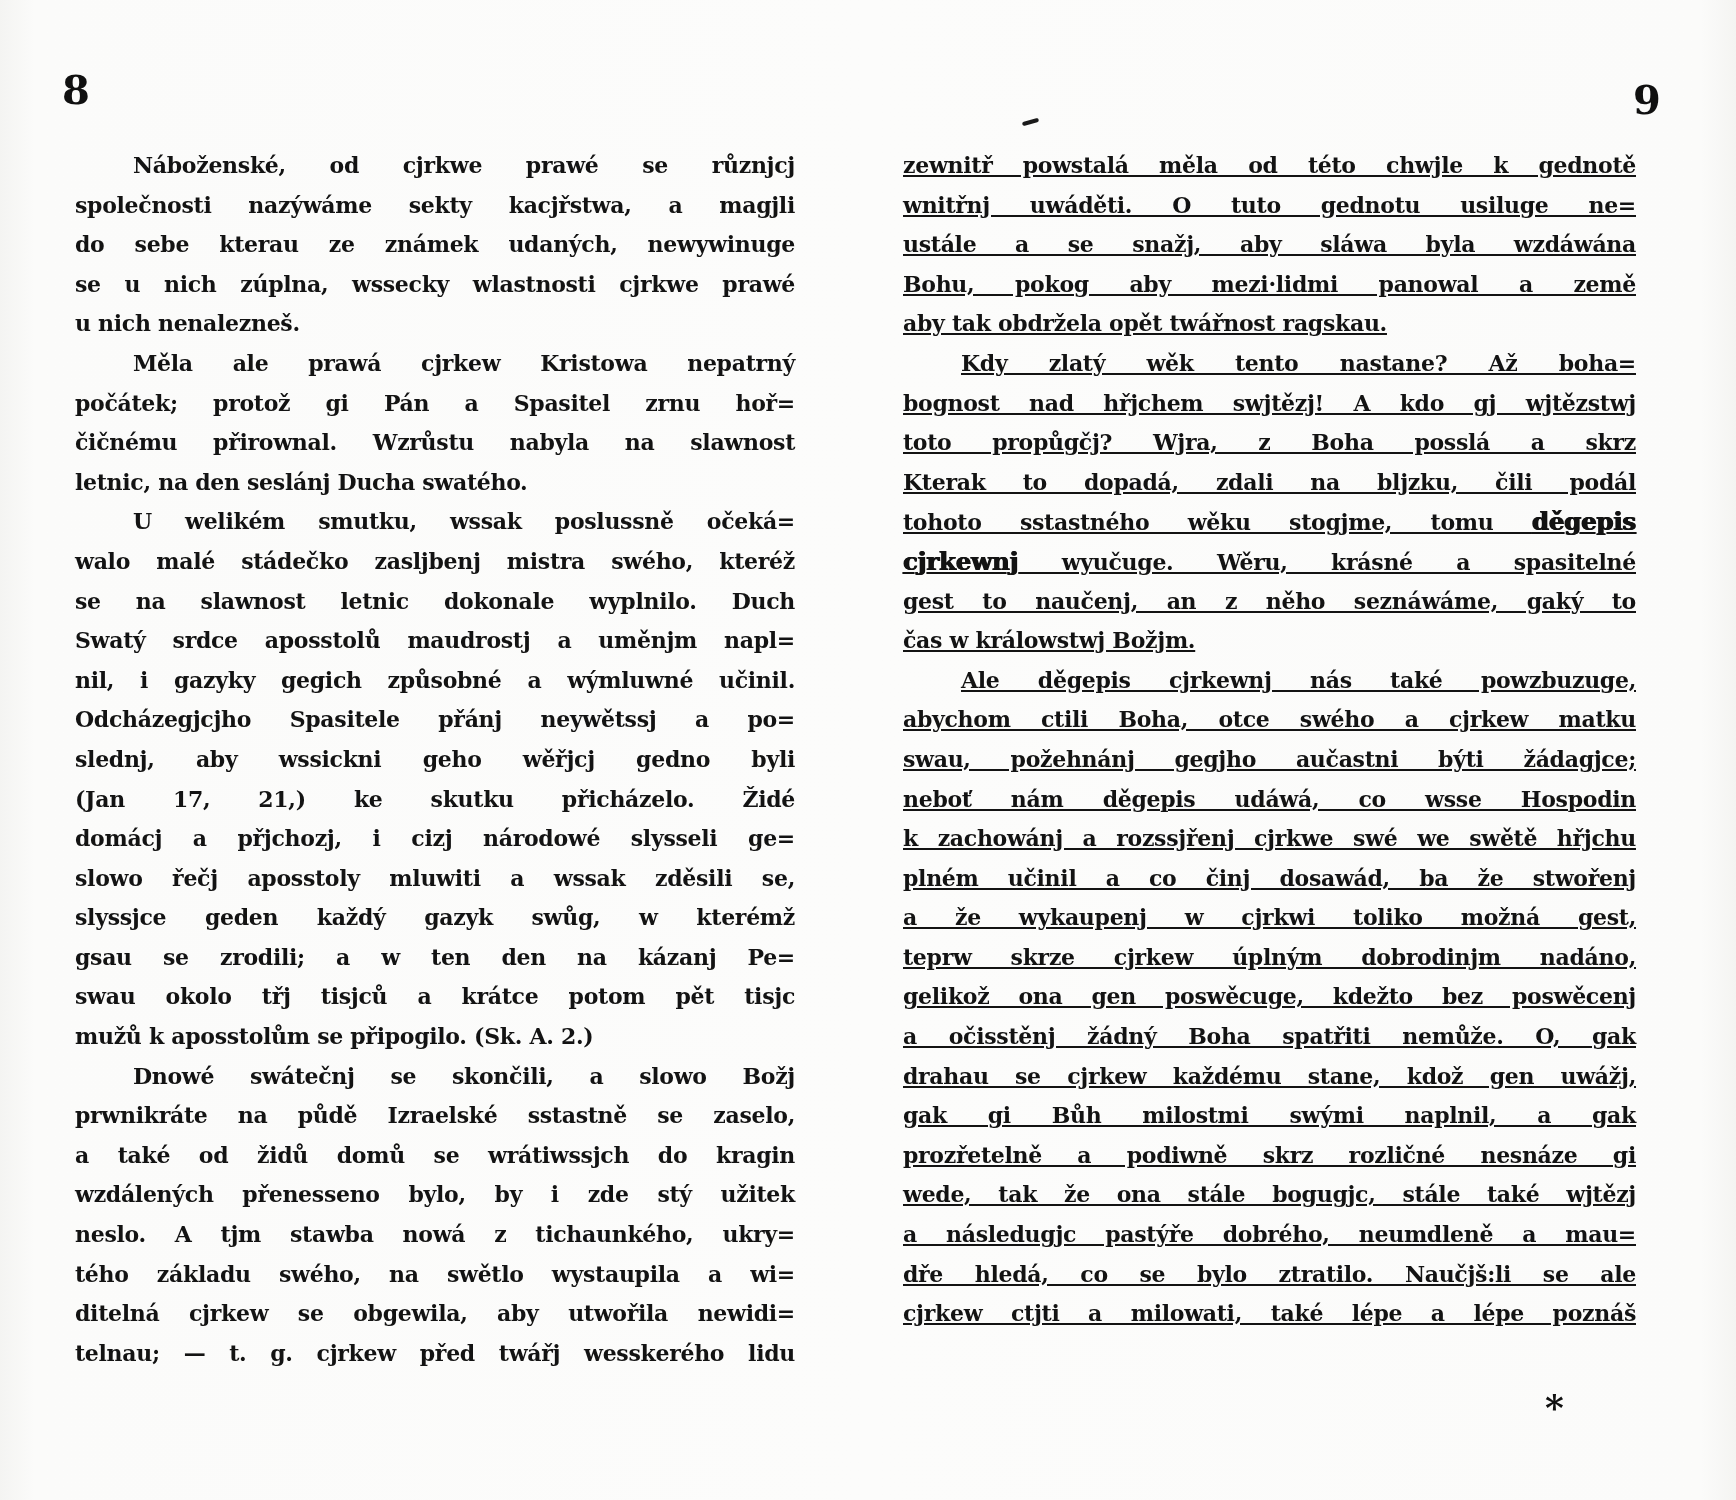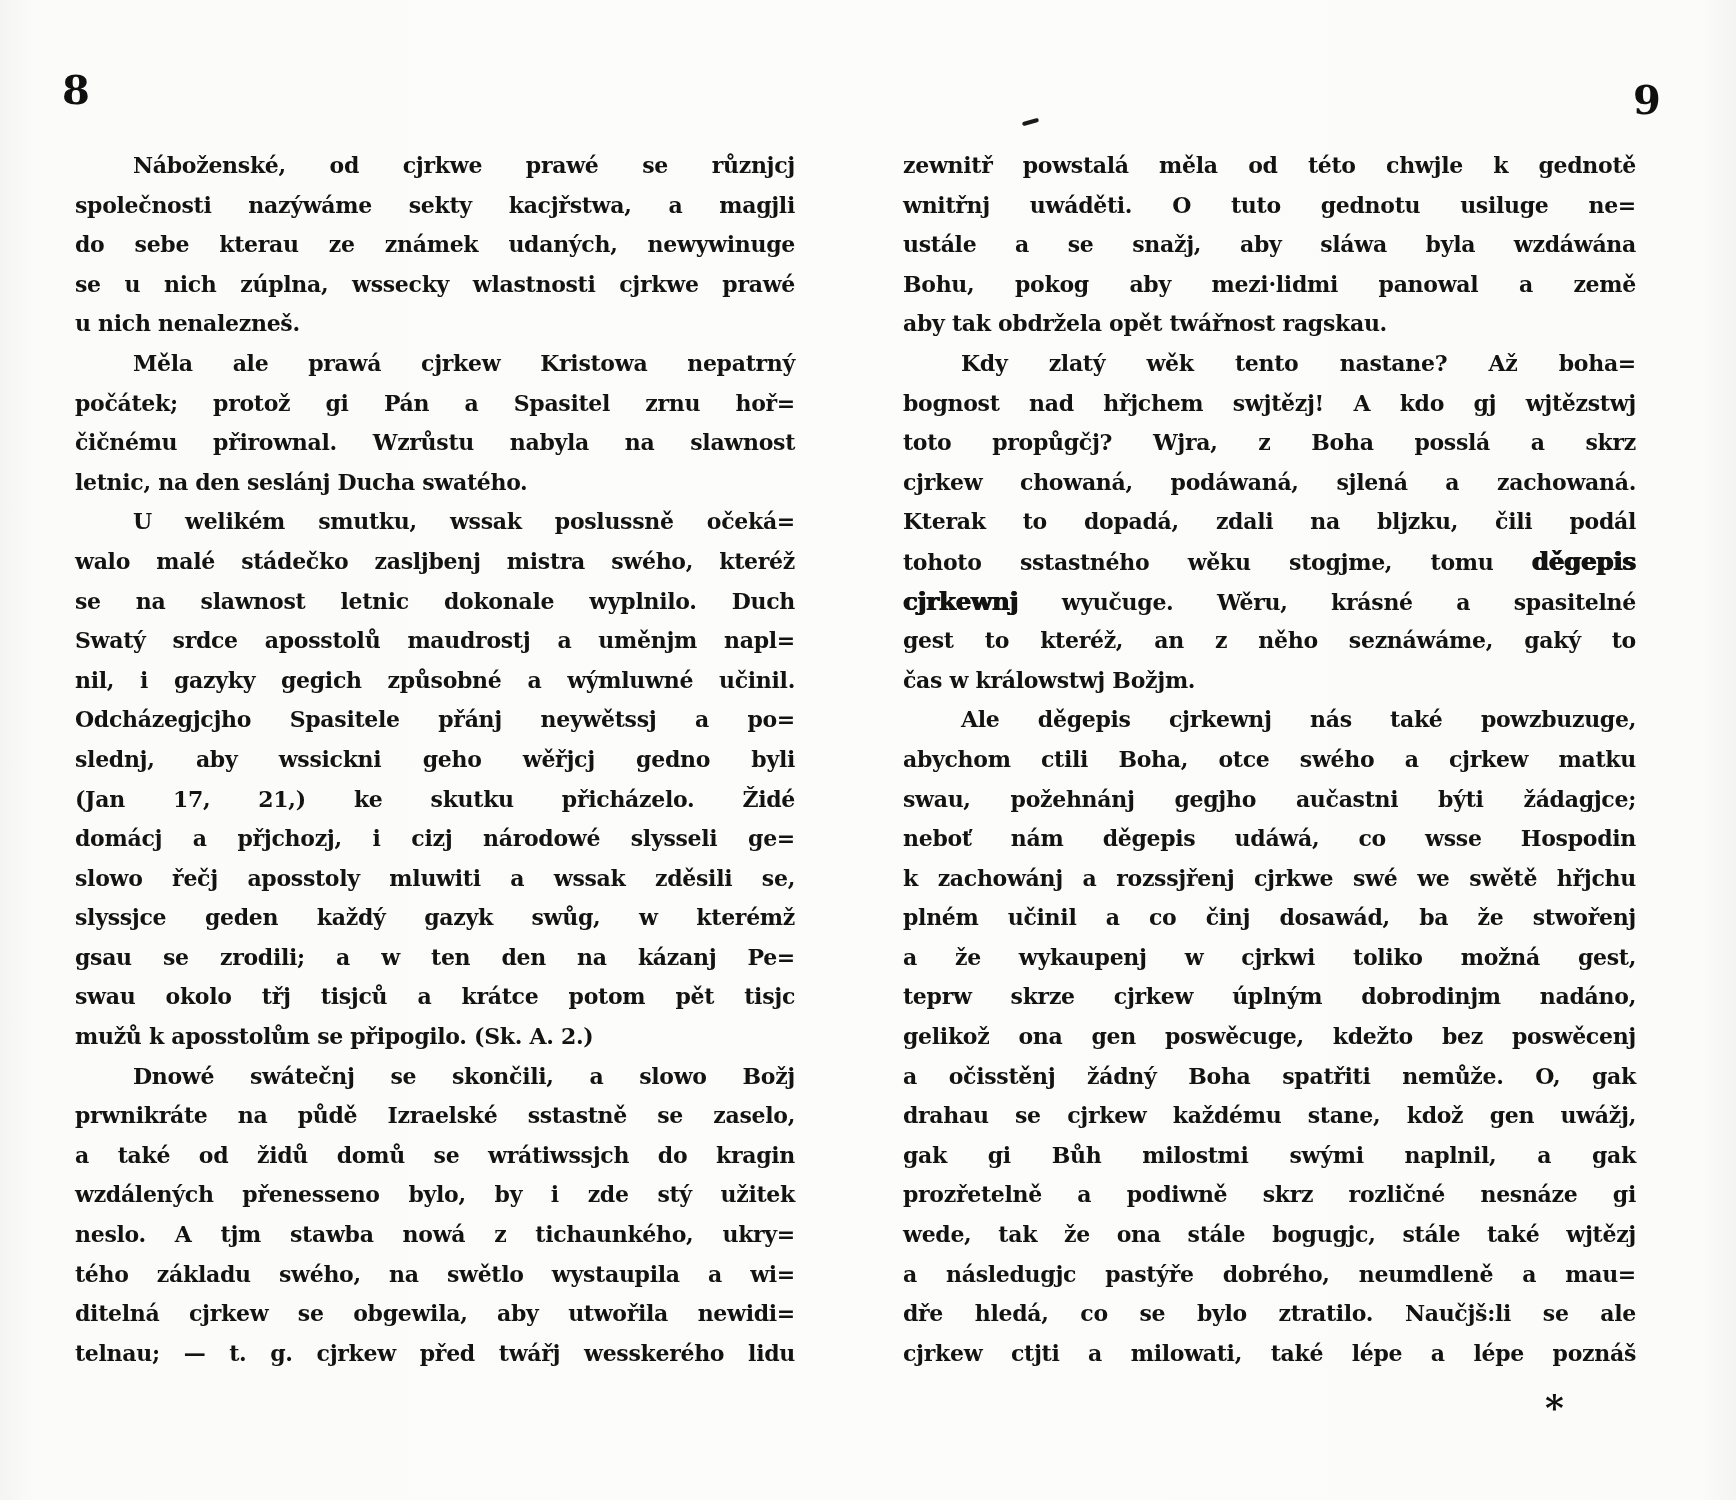--- a/index.html
+++ b/index.html
@@ -19,21 +19,21 @@
     color:#101010;
   }
   .pagenum.left{left:62px;top:66px;}
   .pagenum.right{left:1633px;top:76px;}
   .textblock{
     position:absolute;
     font-size:22px;
     letter-spacing:-0.3px;
   }
   .textblock.left{left:75px;top:146px;width:720px;}
-  .textblock.right{left:903px;top:146px;width:733px;}
+  .textblock.right{left:903px;top:146px;width:733px;text-decoration:underline;}
   .line{
     height:39.6px;
     line-height:39.6px;
     text-align:justify;
     text-align-last:justify;
     white-space:nowrap;
   }
   .line.j{white-space:normal;}
   .line.l{text-align-last:left;white-space:normal;}
   .line.ind{padding-left:58px;}
@@ -104,25 +104,24 @@
 
   <div class="textblock right">
       <div class="line j"><span>zewnitř powstalá měla od této chwjle k gednotě</span></div>
       <div class="line j"><span>wnitřnj uwáděti. O tuto gednotu usiluge ne=</span></div>
       <div class="line j"><span>ustále a se snažj, aby sláwa byla wzdáwána</span></div>
       <div class="line j"><span>Bohu, pokog aby mezi·lidmi panowal a země</span></div>
       <div class="line l"><span>aby tak obdržela opět twářnost ragskau.</span></div>
       <div class="line j ind"><span>Kdy zlatý wěk tento nastane? Až boha=</span></div>
       <div class="line j"><span>bognost nad hřjchem swjtězj! A kdo gj wjtězstwj</span></div>
       <div class="line j"><span>toto propůgčj? Wjra, z Boha posslá a skrz</span></div>
-      <div class="line j"><span>cjrkew chowaná, podáwaná, sjlená a zachowaná.</span></div>
       <div class="line j"><span>Kterak to dopadá, zdali na bljzku, čili podál</span></div>
       <div class="line j"><span>tohoto sstastného wěku stogjme, tomu </span><span class="emph">děgepis</span></div>
       <div class="line j"><span class="emph">cjrkewnj</span><span> wyučuge. Wěru, krásné a spasitelné</span></div>
-      <div class="line j"><span>gest to kteréž, an z něho seznáwáme, gaký to</span></div>
+      <div class="line j"><span>gest to naučenj, an z něho seznáwáme, gaký to</span></div>
       <div class="line l"><span>čas w králowstwj Božjm.</span></div>
       <div class="line j ind"><span>Ale děgepis cjrkewnj nás také powzbuzuge,</span></div>
       <div class="line j"><span>abychom ctili Boha, otce swého a cjrkew matku</span></div>
       <div class="line j"><span>swau, požehnánj gegjho aučastni býti žádagjce;</span></div>
       <div class="line j"><span>neboť nám děgepis udáwá, co wsse Hospodin</span></div>
       <div class="line j"><span>k zachowánj a rozssjřenj cjrkwe swé we swětě hřjchu</span></div>
       <div class="line j"><span>plném učinil a co činj dosawád, ba že stwořenj</span></div>
       <div class="line j"><span>a že wykaupenj w cjrkwi toliko možná gest,</span></div>
       <div class="line j"><span>teprw skrze cjrkew úplným dobrodinjm nadáno,</span></div>
       <div class="line j"><span>gelikož ona gen poswěcuge, kdežto bez poswěcenj</span></div>

